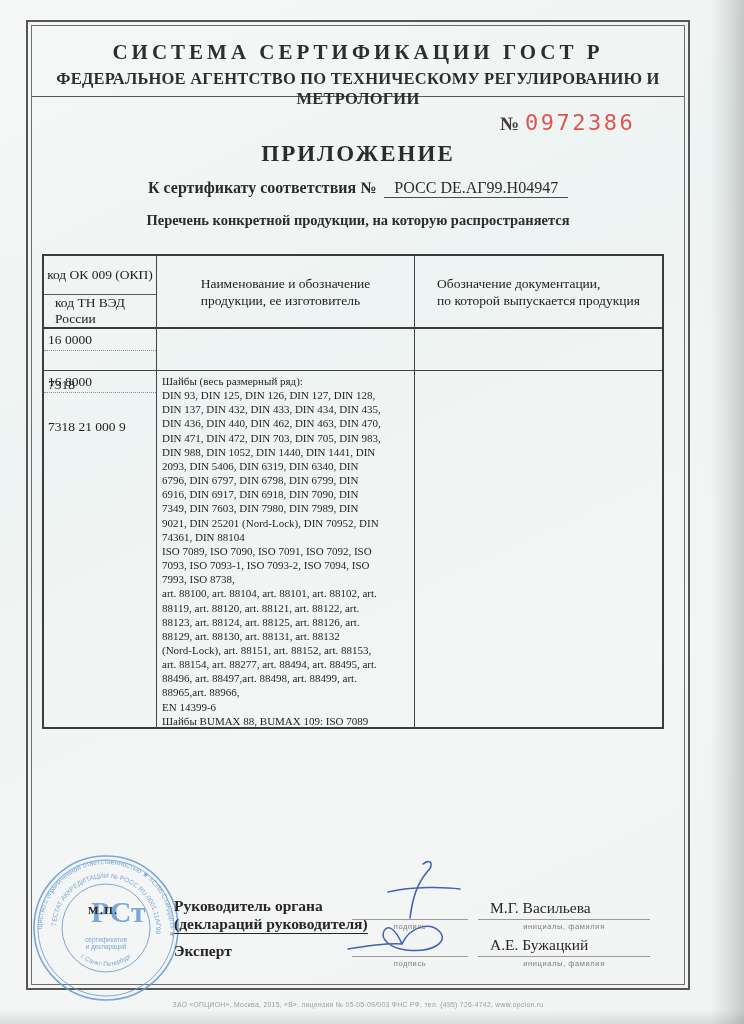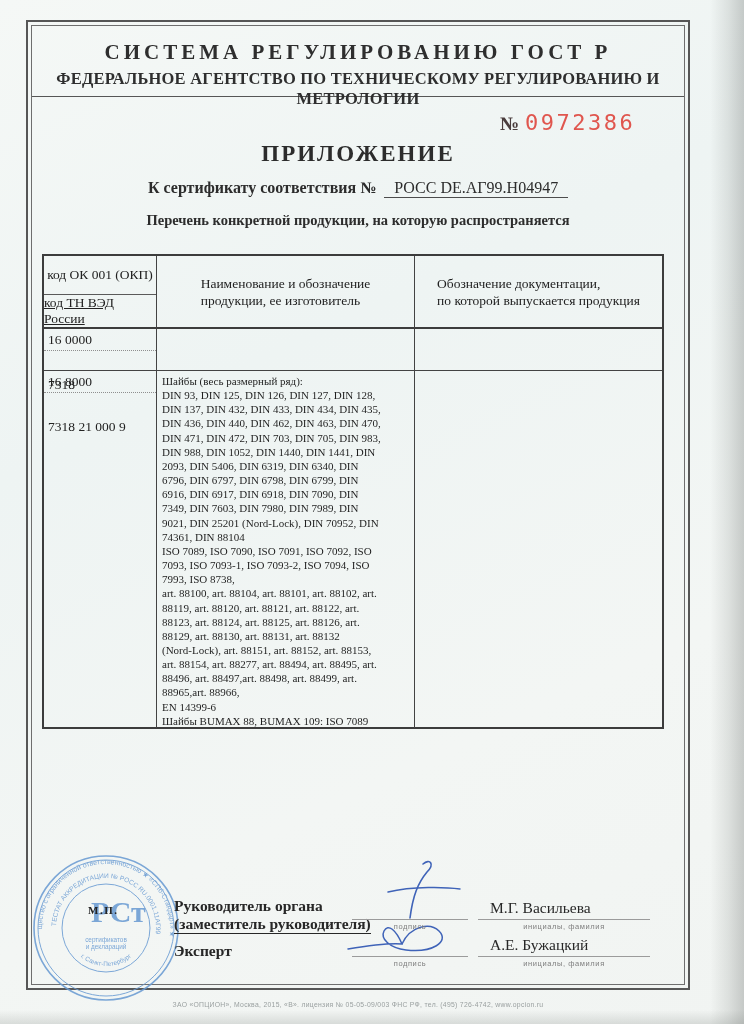--- a/index.html
+++ b/index.html
@@ -40,21 +40,21 @@
   .tbl { position:absolute; left:42px; top:254px; width:622px; height:475px;
     border:2px solid #3c3c3c; display:grid;
     grid-template-columns:113px 258px 1fr; grid-template-rows:73px 42px 1fr;
     color:#222; }
   .cell { position:relative; }
   .br { border-right:1.5px solid #434343; }
   .bb { border-bottom:1.5px solid #434343; }
   .bb2 { border-bottom:2px solid #3c3c3c; }
   .h-col1-top { height:39px; border-bottom:1px solid #5a5a5a; display:flex; align-items:center; justify-content:center;
     font-size:13.5px; }
-  .h-col1-bot { height:32px; display:flex; align-items:center; padding-left:0; font-size:13.5px;text-decoration:underline; }
+  .h-col1-bot { height:32px; display:flex; align-items:center; padding-left:11px; font-size:13.5px; }
   .h-center { display:flex; align-items:center; justify-content:center; text-align:left;
     font-size:13.5px; line-height:17px; white-space:pre-line; height:100%; }
   .code-top { padding:3px 3px 2px 4px; font-size:13.5px; border-bottom:1px dotted #8f8f8f; }
   .code-bot { padding:2px 3px 2px 4px; font-size:13.5px;margin-top:24px; }
   .prod-text { padding:3px 2px 0 5px; font-size:11px; line-height:14.15px; white-space:pre-line; color:#1f1f1f; }
 
   .mp-mark { position:absolute; left:88px; top:904px; font-size:11px; font-weight:bold;
     letter-spacing:1.5px; color:#242424; }
   .stamp { position:absolute; left:28px; top:850px; width:156px; height:156px; opacity:.88; }
 
@@ -89,42 +89,42 @@
 </head>
 <body>
 
 <div class="paper">
 
   <div class="frame-outer">
     <div class="frame-inner"></div>
   </div>
   <div class="header-rule"></div>
 
-  <div class="hdr1">СИСТЕМА РЕГУЛИРОВАНИЮ ГОСТ Р</div>
+  <div class="hdr1">СИСТЕМА СЕРТИФИКАЦИИ ГОСТ Р</div>
   <div class="hdr2">ФЕДЕРАЛЬНОЕ АГЕНТСТВО ПО ТЕХНИЧЕСКОМУ РЕГУЛИРОВАНИЮ И МЕТРОЛОГИИ</div>
 
   <div class="formnum">
     <span class="no">№</span><span class="digits">0972386</span>
   </div>
 
   <div class="doc-title">ПРИЛОЖЕНИЕ</div>
 
   <div class="cert-line">
     <span>К сертификату соответствия №</span>
     <span class="num">РОСС DE.АГ99.Н04947</span>
   </div>
 
   <div class="purpose">
     <div>Перечень конкретной продукции,  на которую распространяется</div>
   </div>
 
   <div class="tbl">
 
     <div class="cell br bb2">
-      <div class="h-col1-top">код ОК 001 (ОКП)</div>
+      <div class="h-col1-top">код ОК 009 (ОКП)</div>
       <div class="h-col1-bot">код ТН ВЭД России</div>
     </div>
     <div class="cell br bb2">
       <div class="h-center">Наименование и обозначение
 продукции, ее изготовитель</div>
     </div>
     <div class="cell bb2">
       <div class="h-center">Обозначение документации,
 по которой выпускается продукция</div>
     </div>
@@ -194,21 +194,21 @@
     <text x="63" y="72" font-size="30" font-weight="bold" fill="#6b9cd3" font-family="Liberation Serif, serif">РСт</text>
     <text x="78" y="92" font-size="6.4" fill="#6b9cd3" text-anchor="middle" font-family="Liberation Sans, sans-serif">сертификатов</text>
     <text x="78" y="99" font-size="6.4" fill="#6b9cd3" text-anchor="middle" font-family="Liberation Sans, sans-serif">и деклараций</text>
     <text font-size="6.4" fill="#6b9cd3" font-family="Liberation Sans, sans-serif" text-anchor="middle">
       <textPath href="#arcB" startOffset="50%">г. Санкт-Петербург</textPath>
     </text>
   </svg>
   <div class="mp-mark">М.П.</div>
 
   <div class="role1a">Руководитель органа</div>
-  <div class="role1b">(заместитель руководителя)</div>
+  <div class="role1b">(деклараций руководителя)</div>
   <div class="role2">Эксперт</div>
 
   <svg class="squiggle sq1" width="96" height="66" viewBox="0 0 96 66">
     <path d="M55,8 C62,2 67,8 59,16 C50,27 45,39 42,62" fill="none" stroke="#3f63b8" stroke-width="1.6" stroke-linecap="round"></path>
     <path d="M20,36 C45,30 78,31 92,33" fill="none" stroke="#3f63b8" stroke-width="1.4" stroke-linecap="round"></path>
   </svg>
   <svg class="squiggle sq2" width="116" height="38" viewBox="0 0 116 38">
     <path d="M6,29 C30,25 48,23 60,24 C54,10 46,3 42,11 C38,19 48,28 64,30 C90,33 108,22 97,11 C88,2 68,6 60,24" fill="none" stroke="#3f63b8" stroke-width="1.5" stroke-linecap="round"></path>
   </svg>
 

